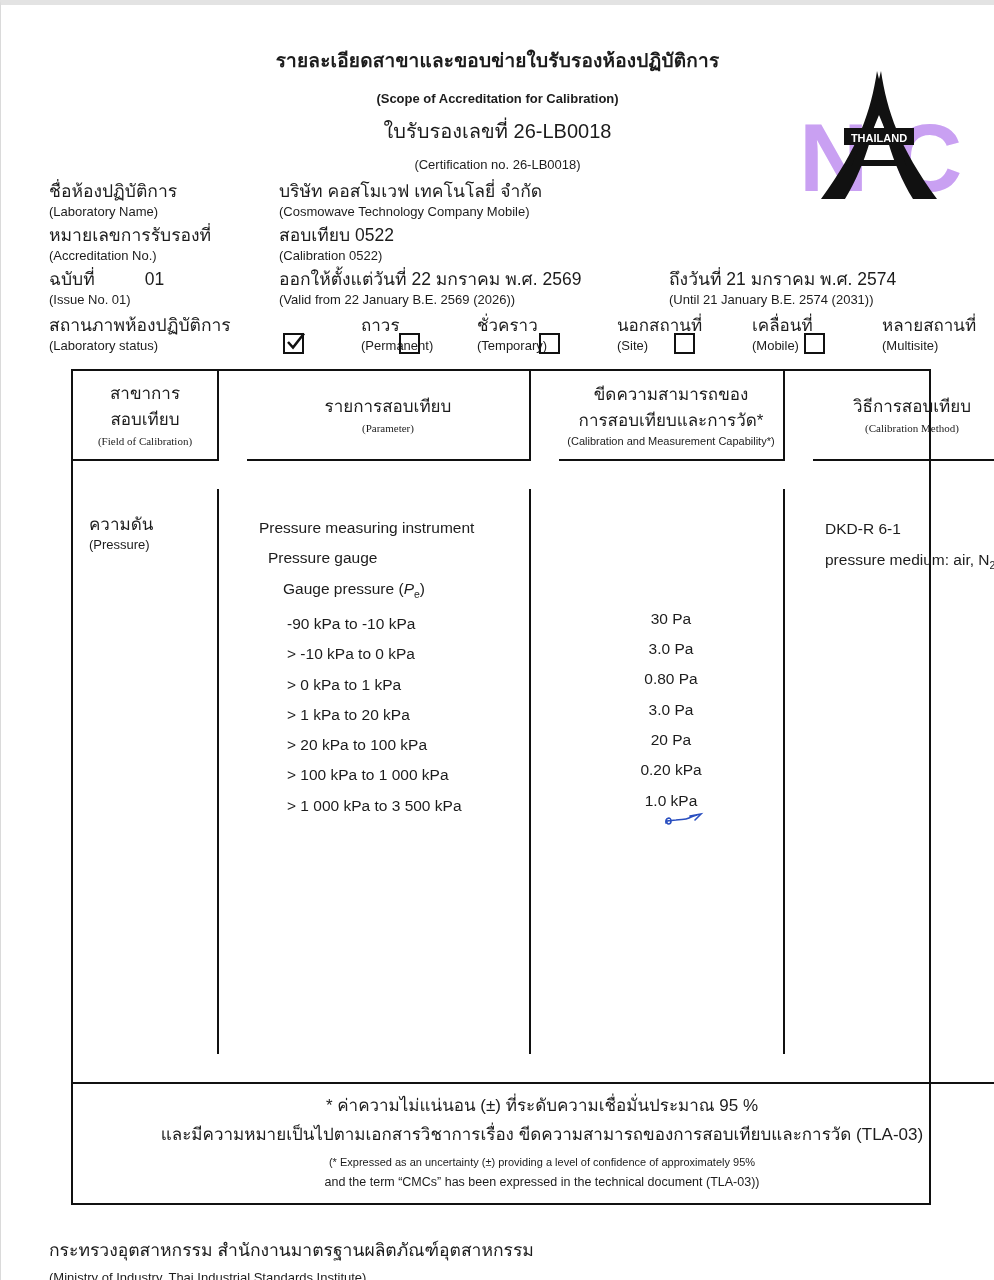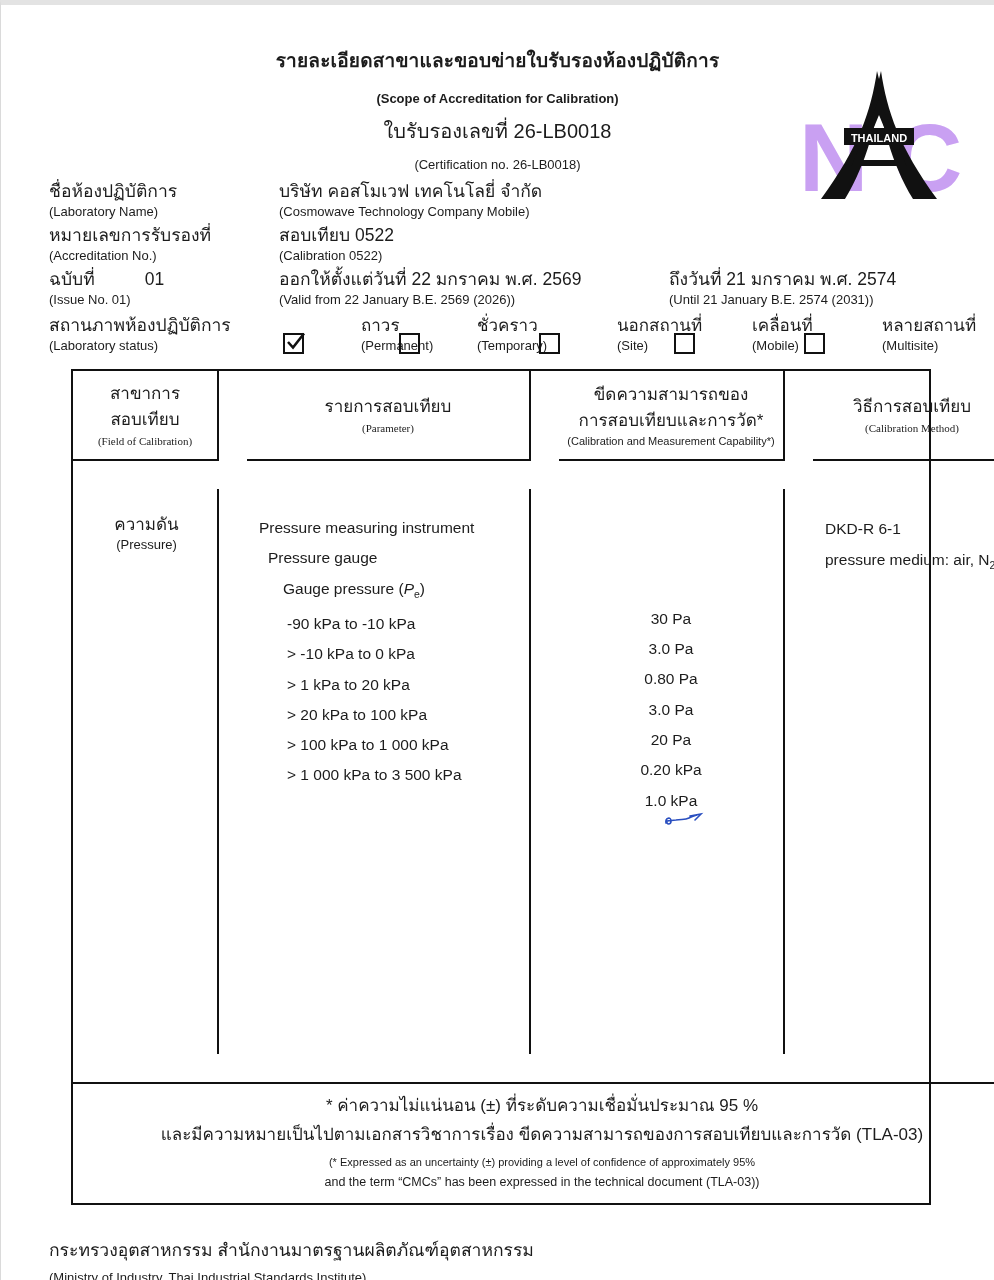--- a/index.html
+++ b/index.html
@@ -43,21 +43,21 @@
   .hcell{ border-right:2px solid #111; border-bottom:2px solid #111; height:90px;
           display:flex; flex-direction:column; justify-content:center; align-items:center;
           text-align:center; box-sizing:border-box; padding:2px; }
   .hcell.last{ border-right:none; }
   .h-th{ font-size:17px; line-height:26px; }
   .h-en{ font-size:11px; line-height:16px;font-family:Liberation Serif, serif; }
   .h-en-small{ font-size:11px; line-height:14px; }
   .bcell{ border-right:2px solid #111; height:565px; box-sizing:border-box; padding-top:24px; position:relative; }
   .bcell.last{ border-right:none; }
   .b-line{ font-size:15.5px; line-height:30.3px; white-space:nowrap; }
-  .cell-field{ padding-left:3px;text-align:center; }
+  .cell-field{ padding-left:16px; }
   .cell-field .th-line{ font-size:17px; }
   .cell-param{ padding-left:12px; }
   .ind-1{ padding-left:9px; } .ind-2{ padding-left:24px; } .ind-3{ padding-left:28px; }
   .cell-cmc{ text-align:center; }
   .cell-method{ padding-left:12px; }
   .cell-method .b-line{ line-height:31px; }
   i.qty{ font-style:italic; }
   sub{ font-size:0.68em; }
   .squiggle{ position:absolute; left:104px; top:322px; }
   
@@ -225,20 +225,21 @@
       <div class="th-line">ความดัน</div>
       <div class="en-line">(Pressure)</div>
     </div>
 
     <div class="bcell cell-param">
       <div class="b-line">Pressure measuring instrument</div>
       <div class="b-line ind-1">Pressure gauge</div>
       <div class="b-line ind-2"><span>Gauge pressure (</span><i class="qty">P</i><sub>e</sub><span>)</span></div>
       <div class="b-line ind-3">-90 kPa to -10 kPa</div>
       <div class="b-line ind-3">&gt; -10 kPa to 0 kPa</div>
+      <div class="b-line ind-3">&gt; 0 kPa to 1 kPa</div>
       <div class="b-line ind-3">&gt; 1 kPa to 20 kPa</div>
       <div class="b-line ind-3">&gt; 20 kPa to 100 kPa</div>
       <div class="b-line ind-3">&gt; 100 kPa to 1 000 kPa</div>
       <div class="b-line ind-3">&gt; 1 000 kPa to 3 500 kPa</div>
     </div>
 
     <div class="bcell cell-cmc">
       <div class="b-line">&nbsp;</div>
       <div class="b-line">&nbsp;</div>
       <div class="b-line">&nbsp;</div>

